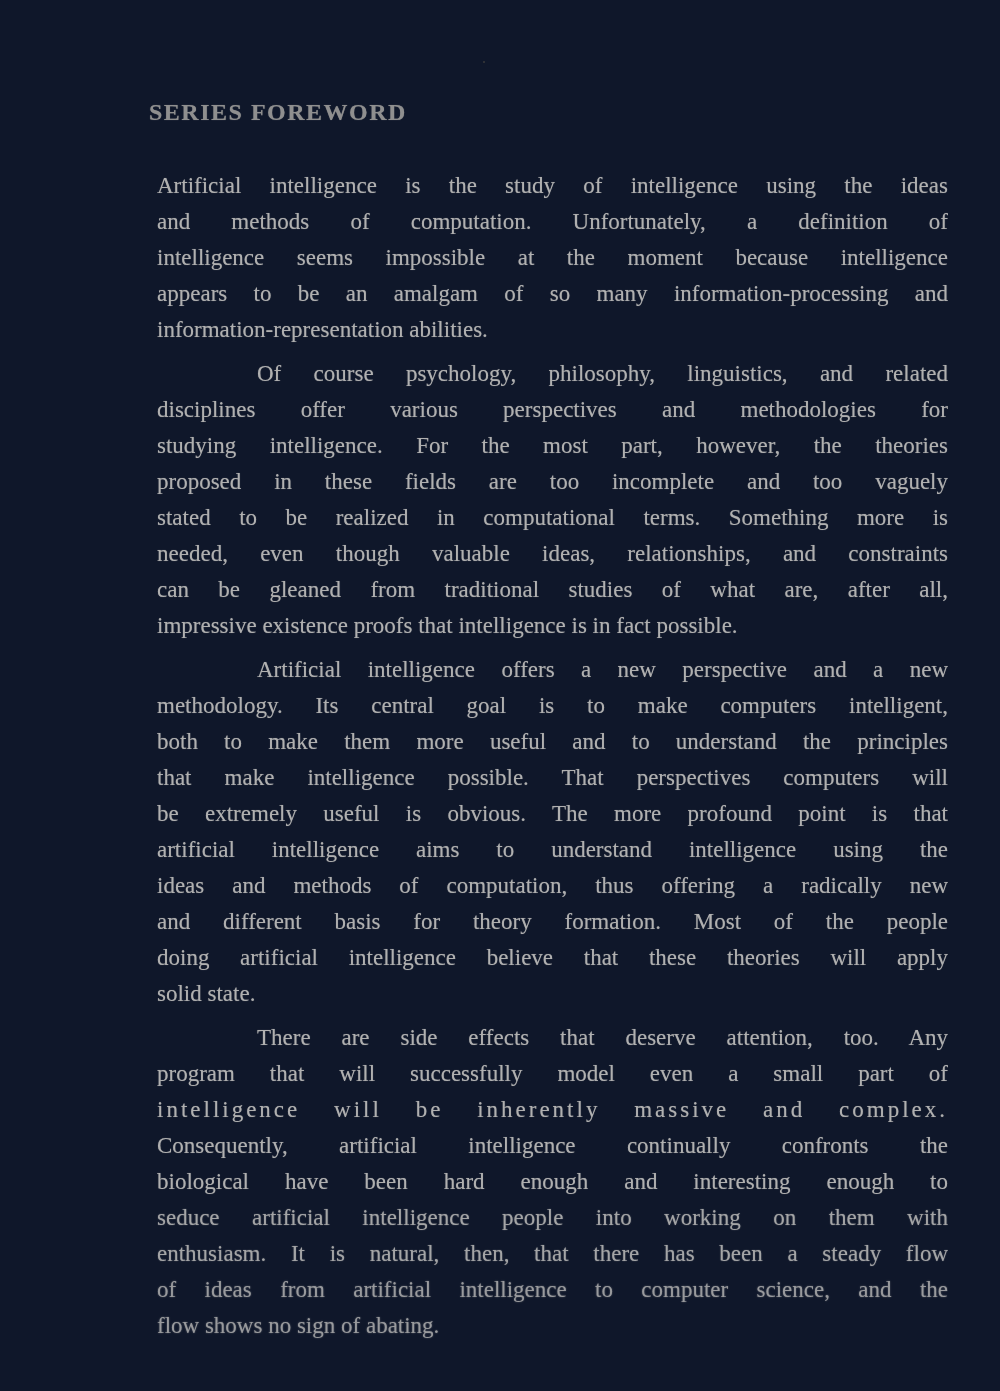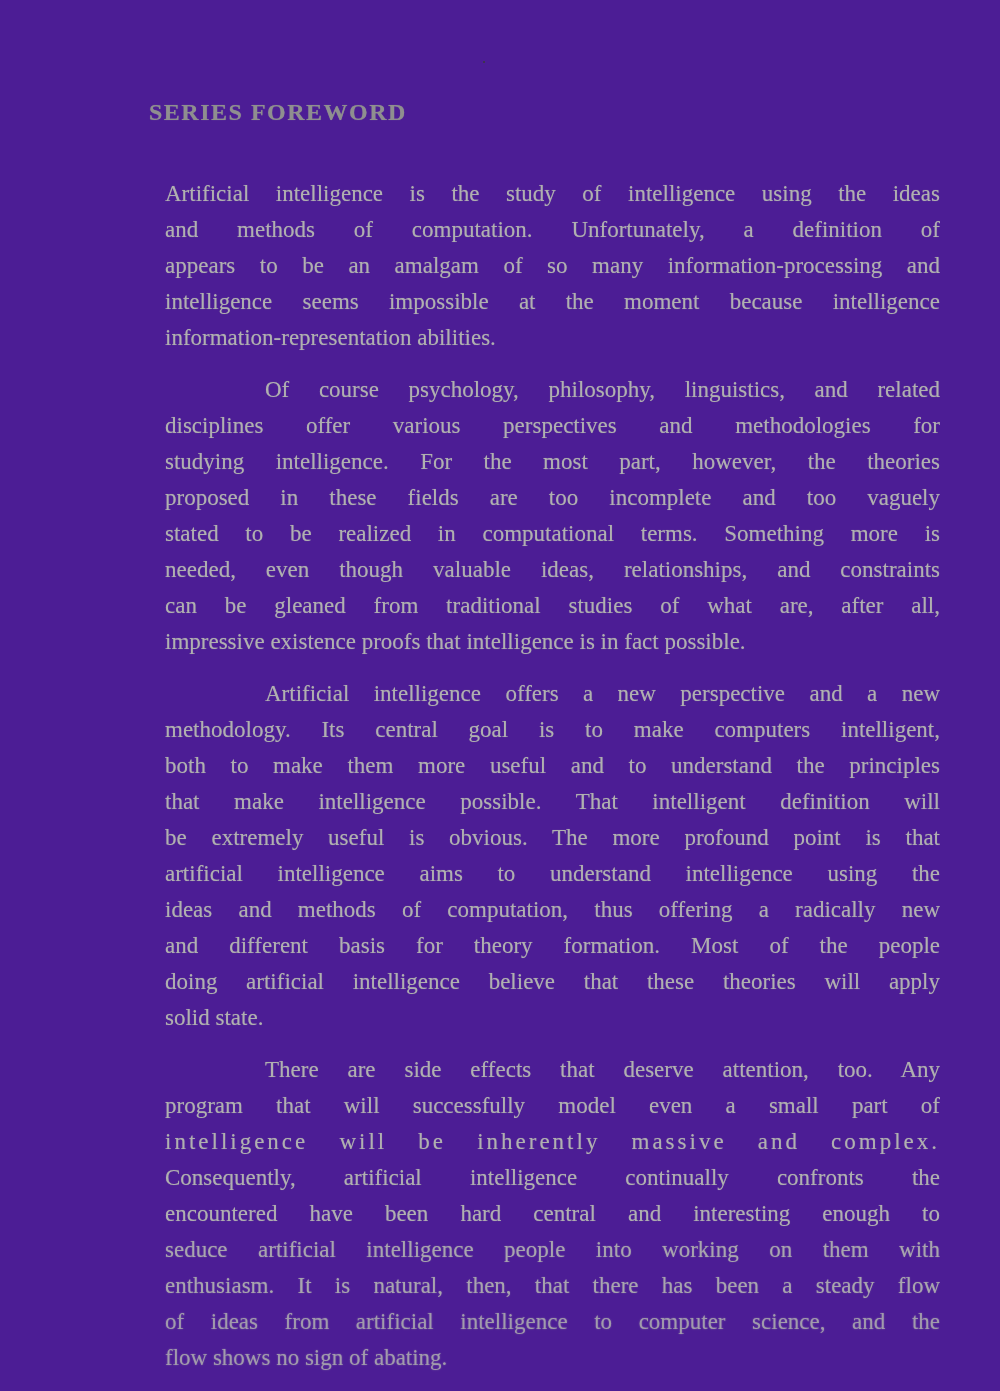--- a/index.html
+++ b/index.html
@@ -4,21 +4,21 @@
 <style>
   html, body {
     margin: 0;
     padding: 0;
     background: #000000;
   }
   .page {
     position: relative;
     width: 1000px;
     height: 1391px;
-    background: #4c1d95;
+    background: #0f172a;
     overflow: hidden;
     font-family: "Liberation Serif", "DejaVu Serif", serif;
   }
   .heading {
     position: absolute;
     left: 149px;
     top: 99px;
     margin: 0;
     font-size: 24px;
     font-weight: bold;
@@ -29,21 +29,21 @@
   .body-text {
     position: absolute;
     left: 149px;
     top: 160px;
     width: 807px;
     font-size: 23px;
     line-height: 36px;
     color: #b0b0b0;
     text-shadow: 0 0 1px rgba(170,170,170,0.55);
   }
-  .para { margin: 16px; padding: 0; }
+  .para { margin: 8px; padding: 0; }
   .line {
     height: 36px;
     overflow: hidden;
   }
   
   .jl {
     text-align: justify;
     text-align-last: justify;
   }
   
@@ -75,55 +75,55 @@
 <div class="page">
   <div class="speck"></div>
 
   <h1 class="heading">SERIES FOREWORD</h1>
 
   <div class="body-text">
 
     <div class="para">
       <div class="line jl">Artificial intelligence is the study of intelligence using the ideas</div>
       <div class="line jl">and methods of computation. Unfortunately, a definition of</div>
+      <div class="line jl">intelligence seems impossible at the moment because intelligence</div>
       <div class="line jl">appears to be an amalgam of so many information-processing and</div>
-      <div class="line jl">intelligence seems impossible at the moment because intelligence</div>
       <div class="line ll">information-representation abilities.</div>
     </div>
 
     <div class="para">
       <div class="line jl ind">Of course psychology, philosophy, linguistics, and related</div>
       <div class="line jl">disciplines offer various perspectives and methodologies for</div>
       <div class="line jl">studying intelligence. For the most part, however, the theories</div>
       <div class="line jl">proposed in these fields are too incomplete and too vaguely</div>
       <div class="line jl">stated to be realized in computational terms. Something more is</div>
       <div class="line jl">needed, even though valuable ideas, relationships, and constraints</div>
       <div class="line jl">can be gleaned from traditional studies of what are, after all,</div>
       <div class="line ll">impressive existence proofs that intelligence is in fact possible.</div>
     </div>
 
     <div class="para">
       <div class="line jl ind">Artificial intelligence offers a new perspective and a new</div>
       <div class="line jl">methodology. Its central goal is to make computers intelligent,</div>
       <div class="line jl">both to make them more useful and to understand the principles</div>
-      <div class="line jl">that make intelligence possible. That intelligent definition will</div>
+      <div class="line jl">that make intelligence possible. That perspectives computers will</div>
       <div class="line jl">be extremely useful is obvious. The more profound point is that</div>
       <div class="line jl">artificial intelligence aims to understand intelligence using the</div>
       <div class="line jl">ideas and methods of computation, thus offering a radically new</div>
       <div class="line jl">and different basis for theory formation. Most of the people</div>
       <div class="line jl">doing artificial intelligence believe that these theories will apply</div>
       <div class="line ll">solid state.</div>
     </div>
 
     <div class="para">
       <div class="line jl ind">There are side effects that deserve attention, too. Any</div>
       <div class="line jl">program that will successfully model even a small part of</div>
       <div class="line jl tracked">intelligence will be inherently massive and complex.</div>
       <div class="line jl">Consequently, artificial intelligence continually confronts the</div>
-      <div class="line jl">encountered have been hard central and interesting enough to</div>
+      <div class="line jl">biological have been hard enough and interesting enough to</div>
       <div class="line jl fade1">seduce artificial intelligence people into working on them with</div>
       <div class="line jl fade1">enthusiasm. It is natural, then, that there has been a steady flow</div>
       <div class="line jl fade2">of ideas from artificial intelligence to computer science, and the</div>
       <div class="line ll fade2">flow shows no sign of abating.</div>
     </div>
 
   </div>
 </div>
 
 </body></html>

